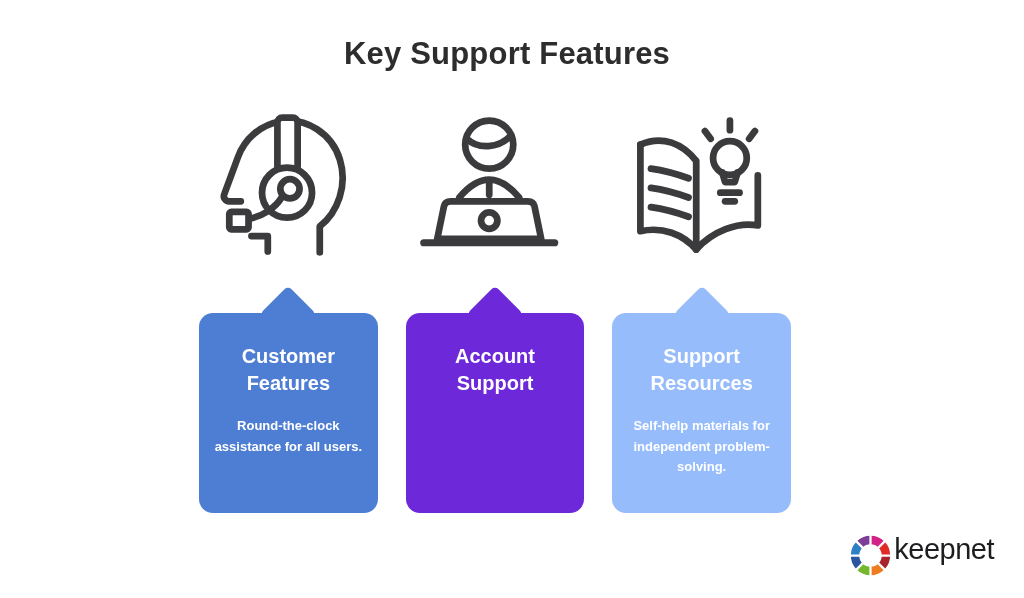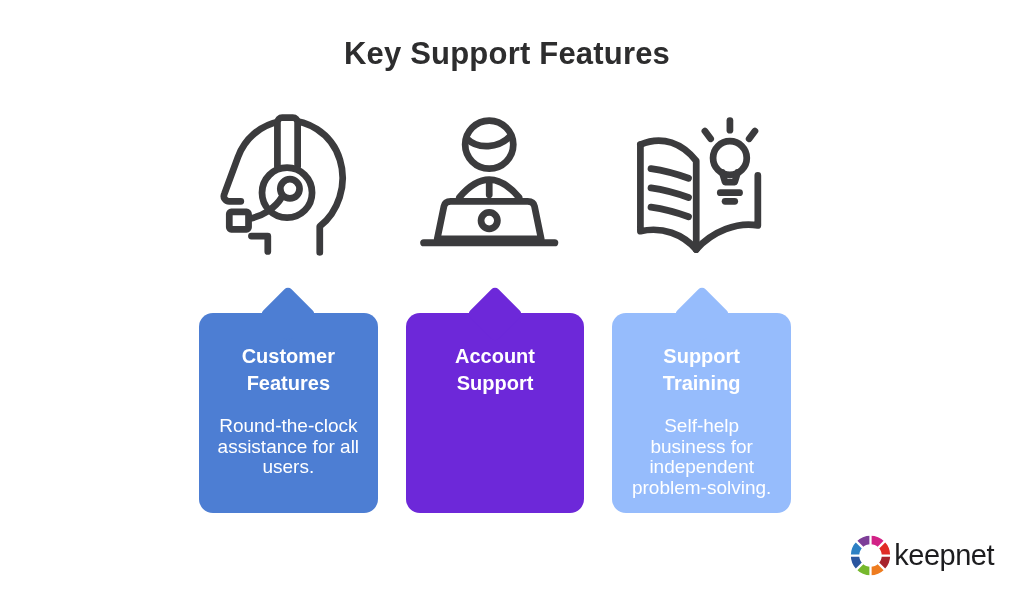--- a/index.html
+++ b/index.html
@@ -24,23 +24,23 @@
   .card-arrow {
     position:absolute; top:-19px; left:50%; margin-left:-20px;
     width:40px; height:40px; transform:rotate(45deg); border-radius:5px;
     background:inherit;
   }
   .card-inner { position:relative; z-index:1; padding:30px 12px 0; }
   .card-heading { font-size:20px; font-weight:700; line-height:27px; }
   .card-heading span { display:block; }
   .card-body {
     margin:19px auto 12px; max-width:158px;
-    font-size:19px; line-height:20.5px; font-weight:400;
+    font-size:13px; line-height:20.5px; font-weight:700;
   }
-  .logo { position:absolute; right:30px; bottom:20px; display:flex; align-items:center; gap:1px; }
+  .logo { position:absolute; right:30px; bottom:20px; display:flex; align-items:flex-start; gap:1px; }
   .logo svg { width:45px; height:45px; }
   .logo-text { font-size:29px; font-weight:500; color:#1d1d1f; letter-spacing:-0.5px; }
 </style>
 </head>
 <body>
 
 <div class="page">
 
   <h1 class="title">Key Support Features</h1>
 
@@ -107,23 +107,23 @@
           <span>Support</span>
         </div>
       </div>
     </div>
 
     <div class="card" style="background-color: rgb(150, 188, 252);">
       <div class="card-arrow"></div>
       <div class="card-inner">
         <div class="card-heading">
           <span>Support</span>
-          <span>Training</span>
+          <span>Resources</span>
         </div>
-        <p class="card-body">Self-help business for independent problem-solving.</p>
+        <p class="card-body">Self-help materials for independent problem-solving.</p>
       </div>
     </div>
 
   </div>
 
   <div class="logo">
     <svg viewBox="0 0 32 32" fill="none" stroke-width="6" stroke-linecap="butt">
       <path d="M 16,5 A 11,11 0 0 1 23.78,8.22" stroke="#d22286"></path>
       <path d="M 23.78,8.22 A 11,11 0 0 1 27,16" stroke="#e12b26"></path>
       <path d="M 27,16 A 11,11 0 0 1 23.78,23.78" stroke="#a8232c"></path>

